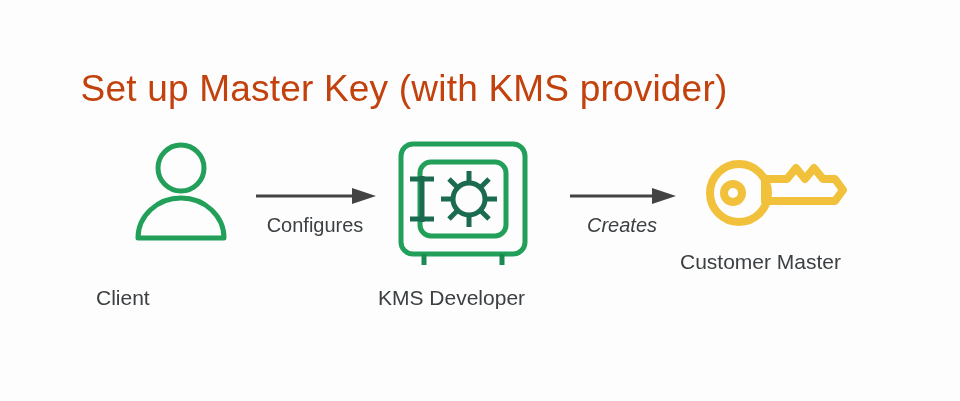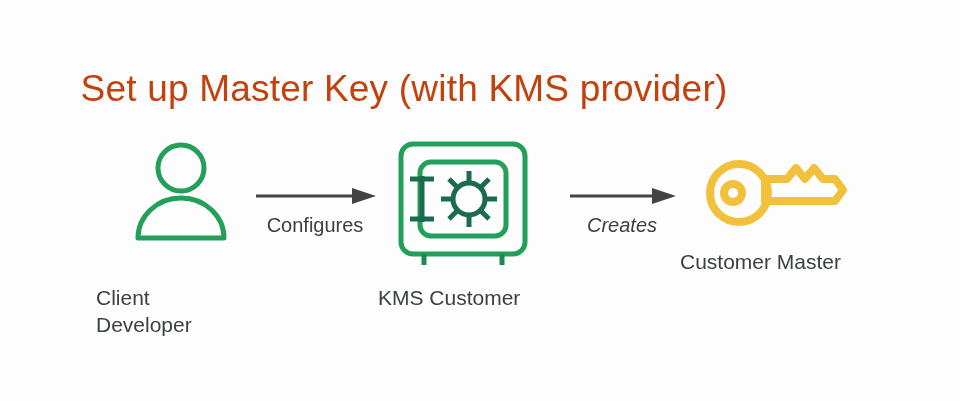--- a/index.html
+++ b/index.html
@@ -90,21 +90,20 @@
 
   <div class="node" id="node-client">
     <div class="node-icon">
       <svg width="110" height="110" viewBox="0 0 110 110" aria-hidden="true">
         <circle cx="55" cy="30" r="23" fill="none" stroke="#22a05a" stroke-width="5"></circle>
         <path d="M12 100 A43 40 0 0 1 98 100 Z" fill="none" stroke="#22a05a" stroke-width="5" stroke-linejoin="round"></path>
       </svg>
     </div>
     <div class="caption">
       <div>Client</div>
-      <div>Developer</div>
     </div>
   </div>
 
   <div class="node" id="node-kms">
     <div class="node-icon">
       <svg width="146" height="130" viewBox="0 0 146 130" aria-hidden="true">
 
         <rect x="11" y="6" width="124" height="110" rx="12" ry="12" fill="none" stroke="#22a05a" stroke-width="5"></rect>
 
         <rect x="30" y="24" width="86" height="74" rx="11" ry="11" fill="none" stroke="#22a05a" stroke-width="5"></rect>
@@ -127,21 +126,21 @@
           <line x1="67" y1="73" x2="59" y2="81"></line>
         </g>
 
         <g stroke="#1a8a52" stroke-width="5" stroke-linecap="butt">
           <line x1="34" y1="116" x2="34" y2="127"></line>
           <line x1="112" y1="116" x2="112" y2="127"></line>
         </g>
       </svg>
     </div>
     <div class="caption">
-      <div>KMS Customer</div>
+      <div>KMS Developer</div>
     </div>
   </div>
 
   <div class="node" id="node-key">
     <div class="node-icon">
       <svg width="160" height="110" viewBox="0 0 160 110" aria-hidden="true">
         <g fill="none" stroke="#f2c13c" stroke-width="8" stroke-linejoin="round" stroke-linecap="round">
 
           <circle cx="44" cy="55" r="29"></circle>
           <circle cx="38" cy="55" r="9"></circle>

